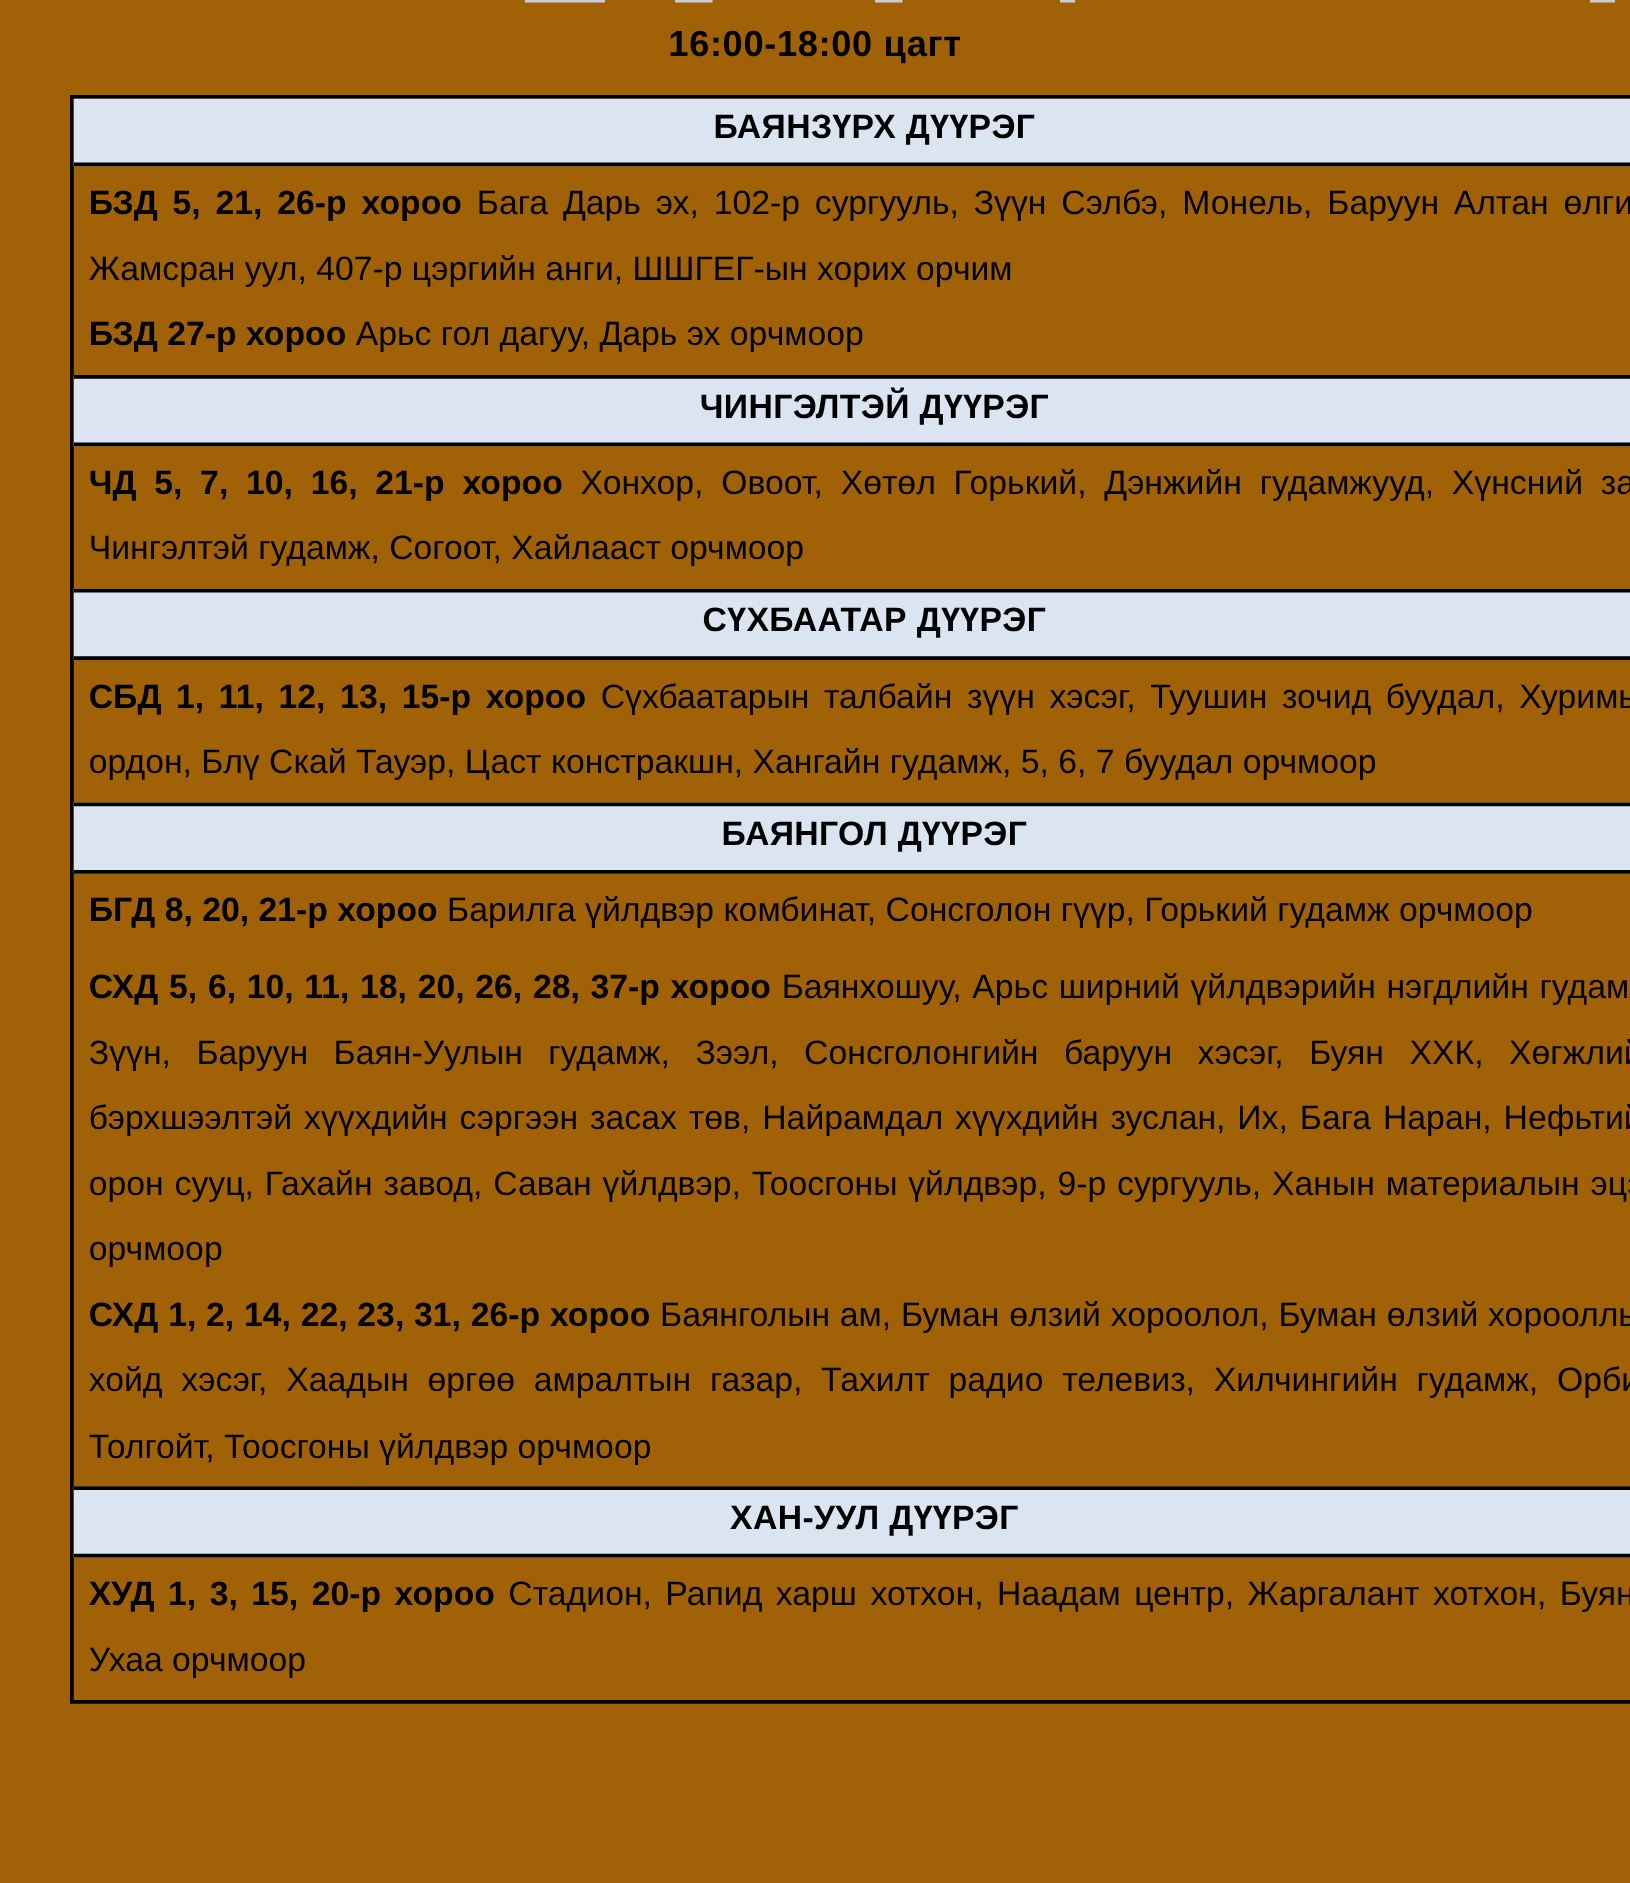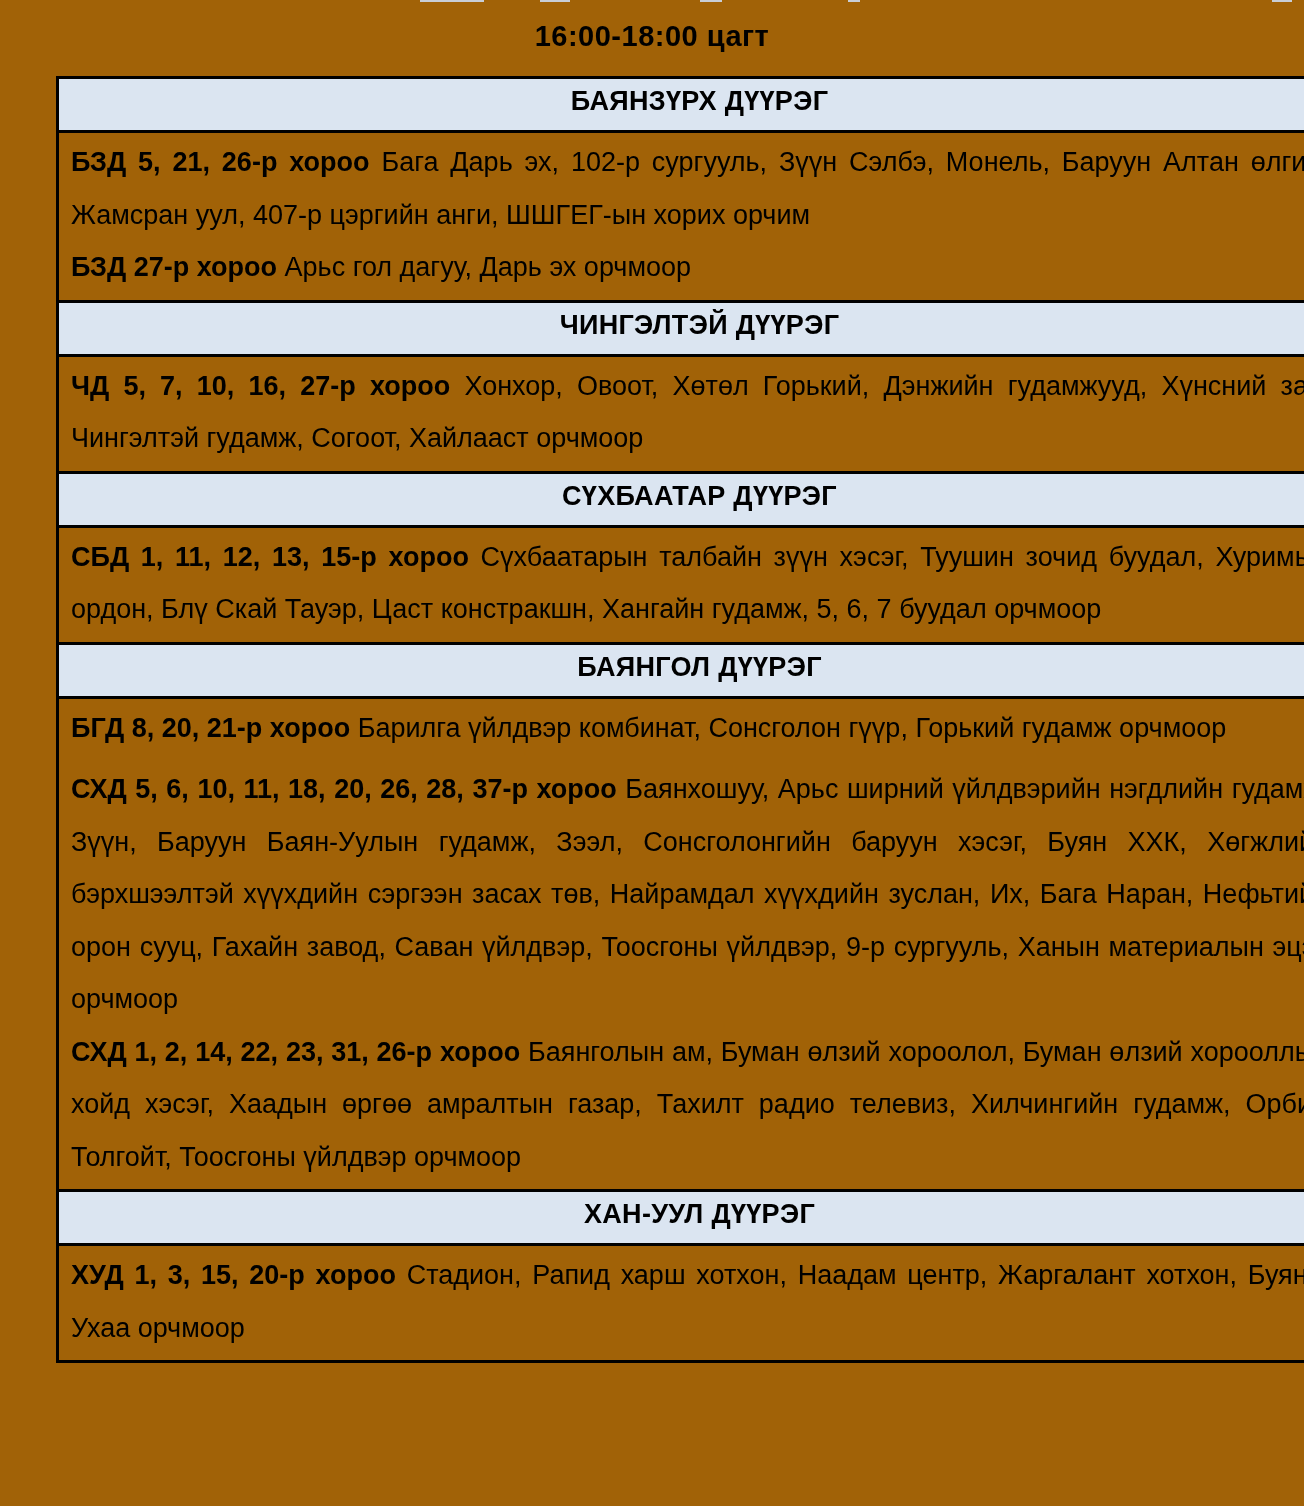--- a/index.html
+++ b/index.html
@@ -98,21 +98,21 @@
     </div>
     <div class="cell">
       <p class="entry"><span class="pfx">БЗД 5, 21, 26-р хороо</span> <span>Бага Дарь эх, 102-р сургууль, Зүүн Сэлбэ, Монель, Баруун Алтан өлгий, Жамсран уул, 407-р цэргийн анги, ШШГЕГ-ын хорих орчим</span></p>
       <p class="entry"><span class="pfx">БЗД 27-р хороо</span> <span>Арьс гол дагуу, Дарь эх орчмоор</span></p>
     </div>
 
     <div class="hdr">
       <span>ЧИНГЭЛТЭЙ ДҮҮРЭГ</span>
     </div>
     <div class="cell">
-      <p class="entry"><span class="pfx">ЧД 5, 7, 10, 16, 27-р хороо</span> <span>Хонхор, Овоот, Хөтөл Горький, Дэнжийн гудамжууд, Хүнсний зах, Чингэлтэй гудамж, Согоот, Хайлааст орчмоор</span></p>
+      <p class="entry"><span class="pfx">ЧД 5, 7, 10, 16, 21-р хороо</span> <span>Хонхор, Овоот, Хөтөл Горький, Дэнжийн гудамжууд, Хүнсний зах, Чингэлтэй гудамж, Согоот, Хайлааст орчмоор</span></p>
     </div>
 
     <div class="hdr">
       <span>СҮХБААТАР ДҮҮРЭГ</span>
     </div>
     <div class="cell">
       <p class="entry"><span class="pfx">СБД 1, 11, 12, 13, 15-р хороо</span> <span>Сүхбаатарын талбайн зүүн хэсэг, Туушин зочид буудал, Хуримын ордон, Блү Скай Тауэр, Цаст констракшн, Хангайн гудамж, 5, 6, 7 буудал орчмоор</span></p>
     </div>
 
     <div class="hdr">

